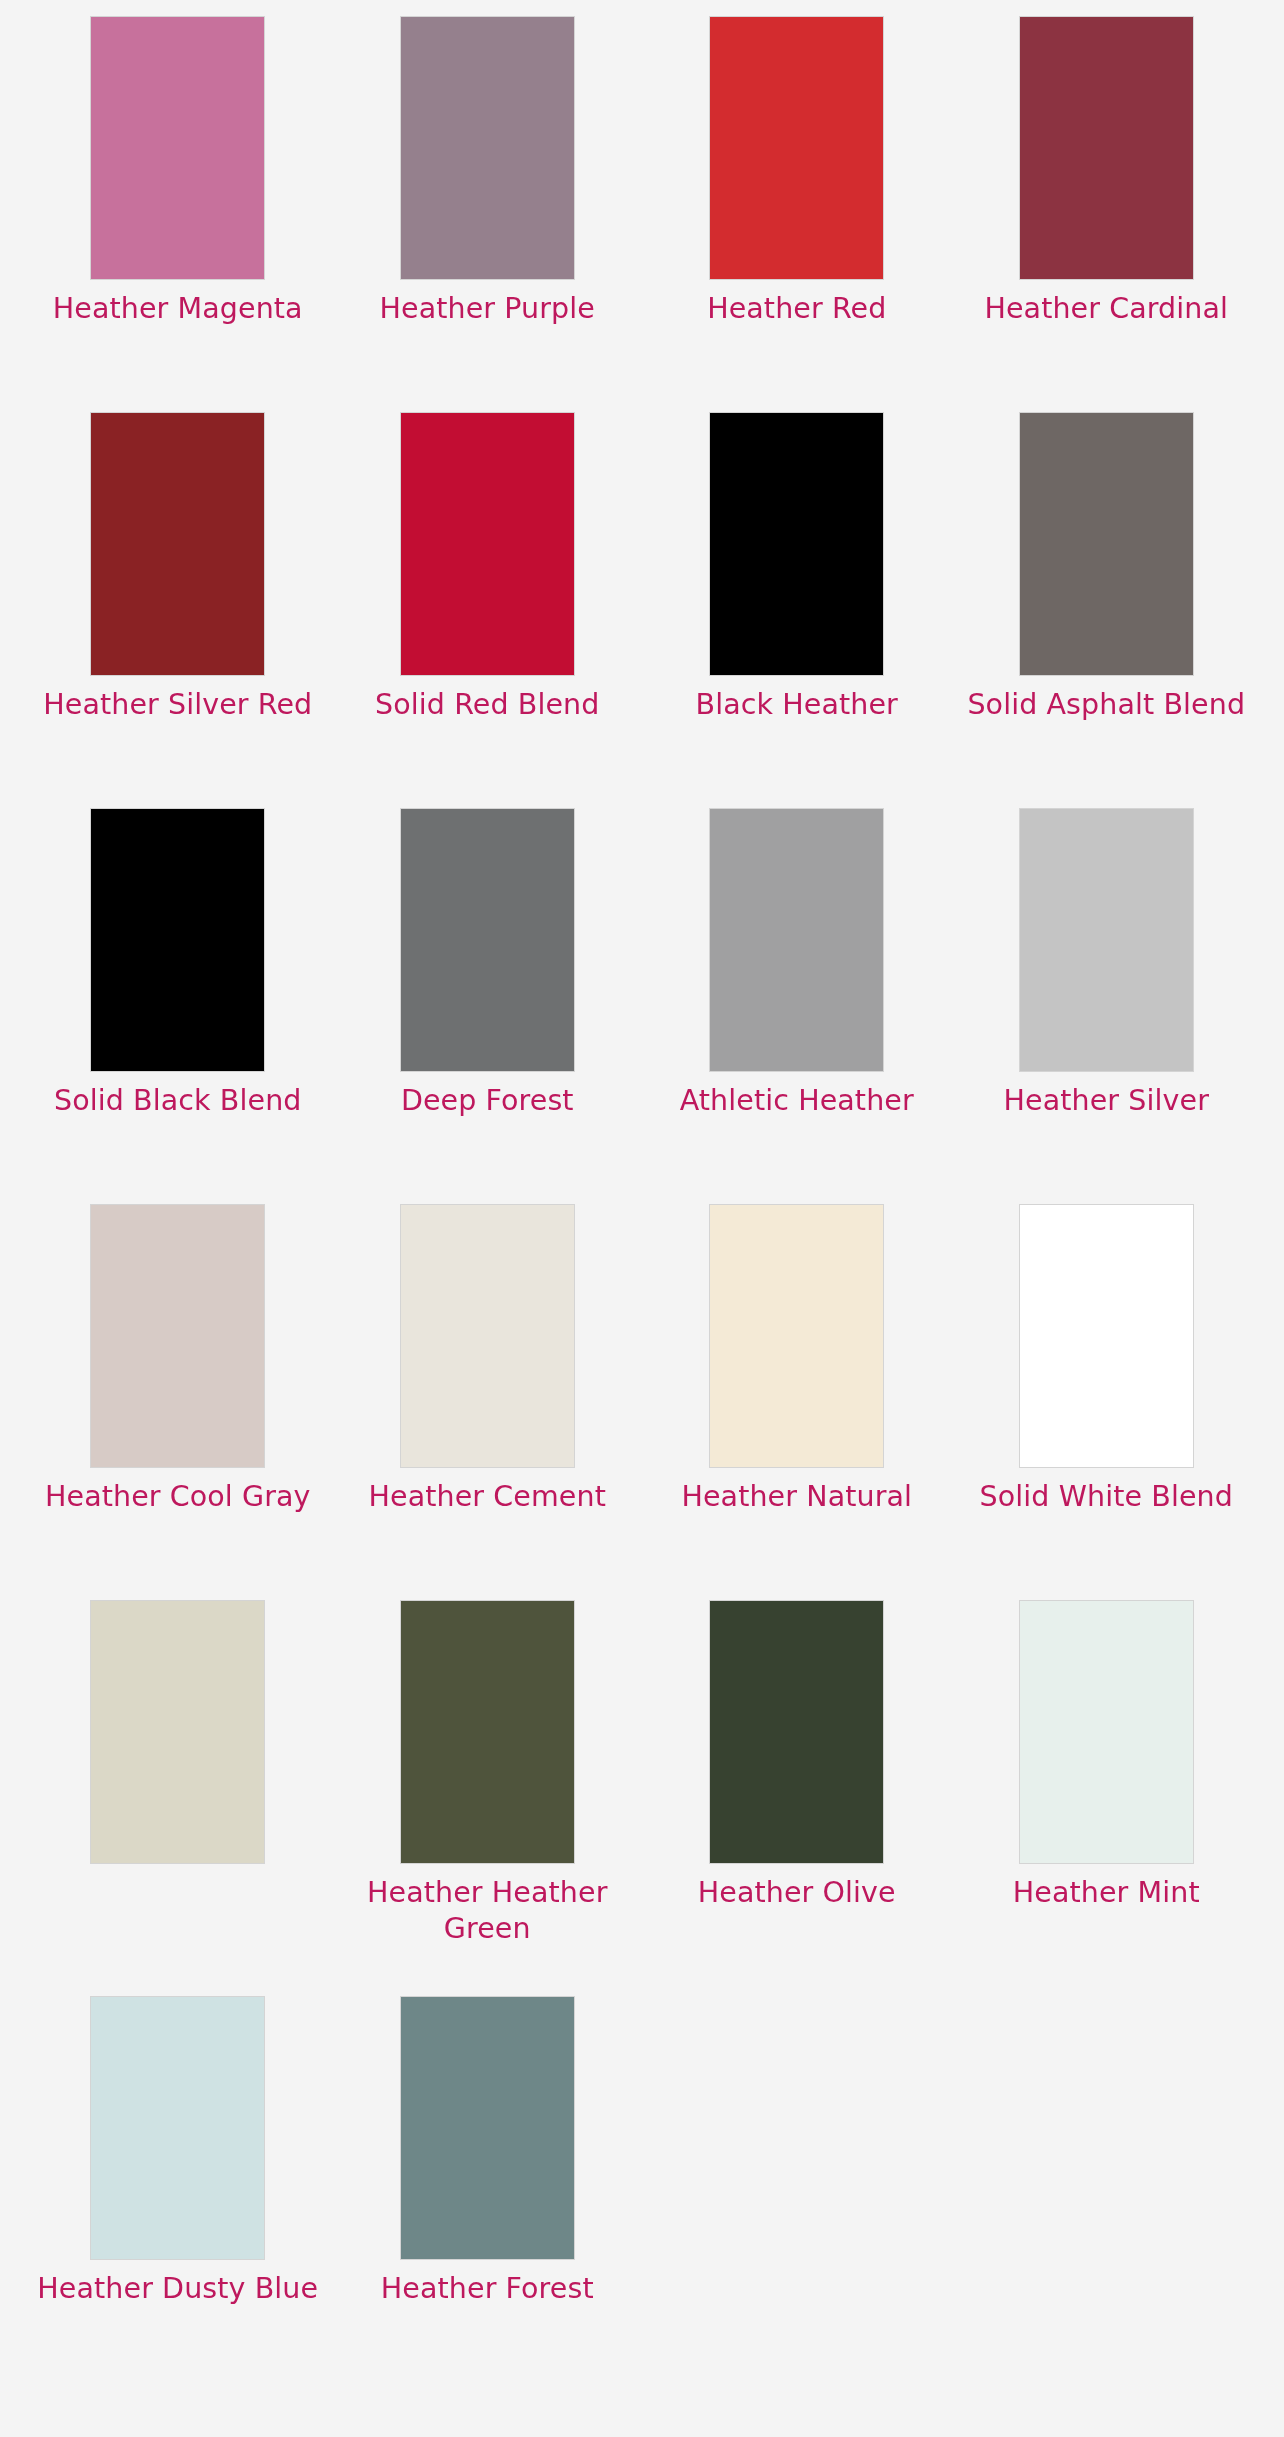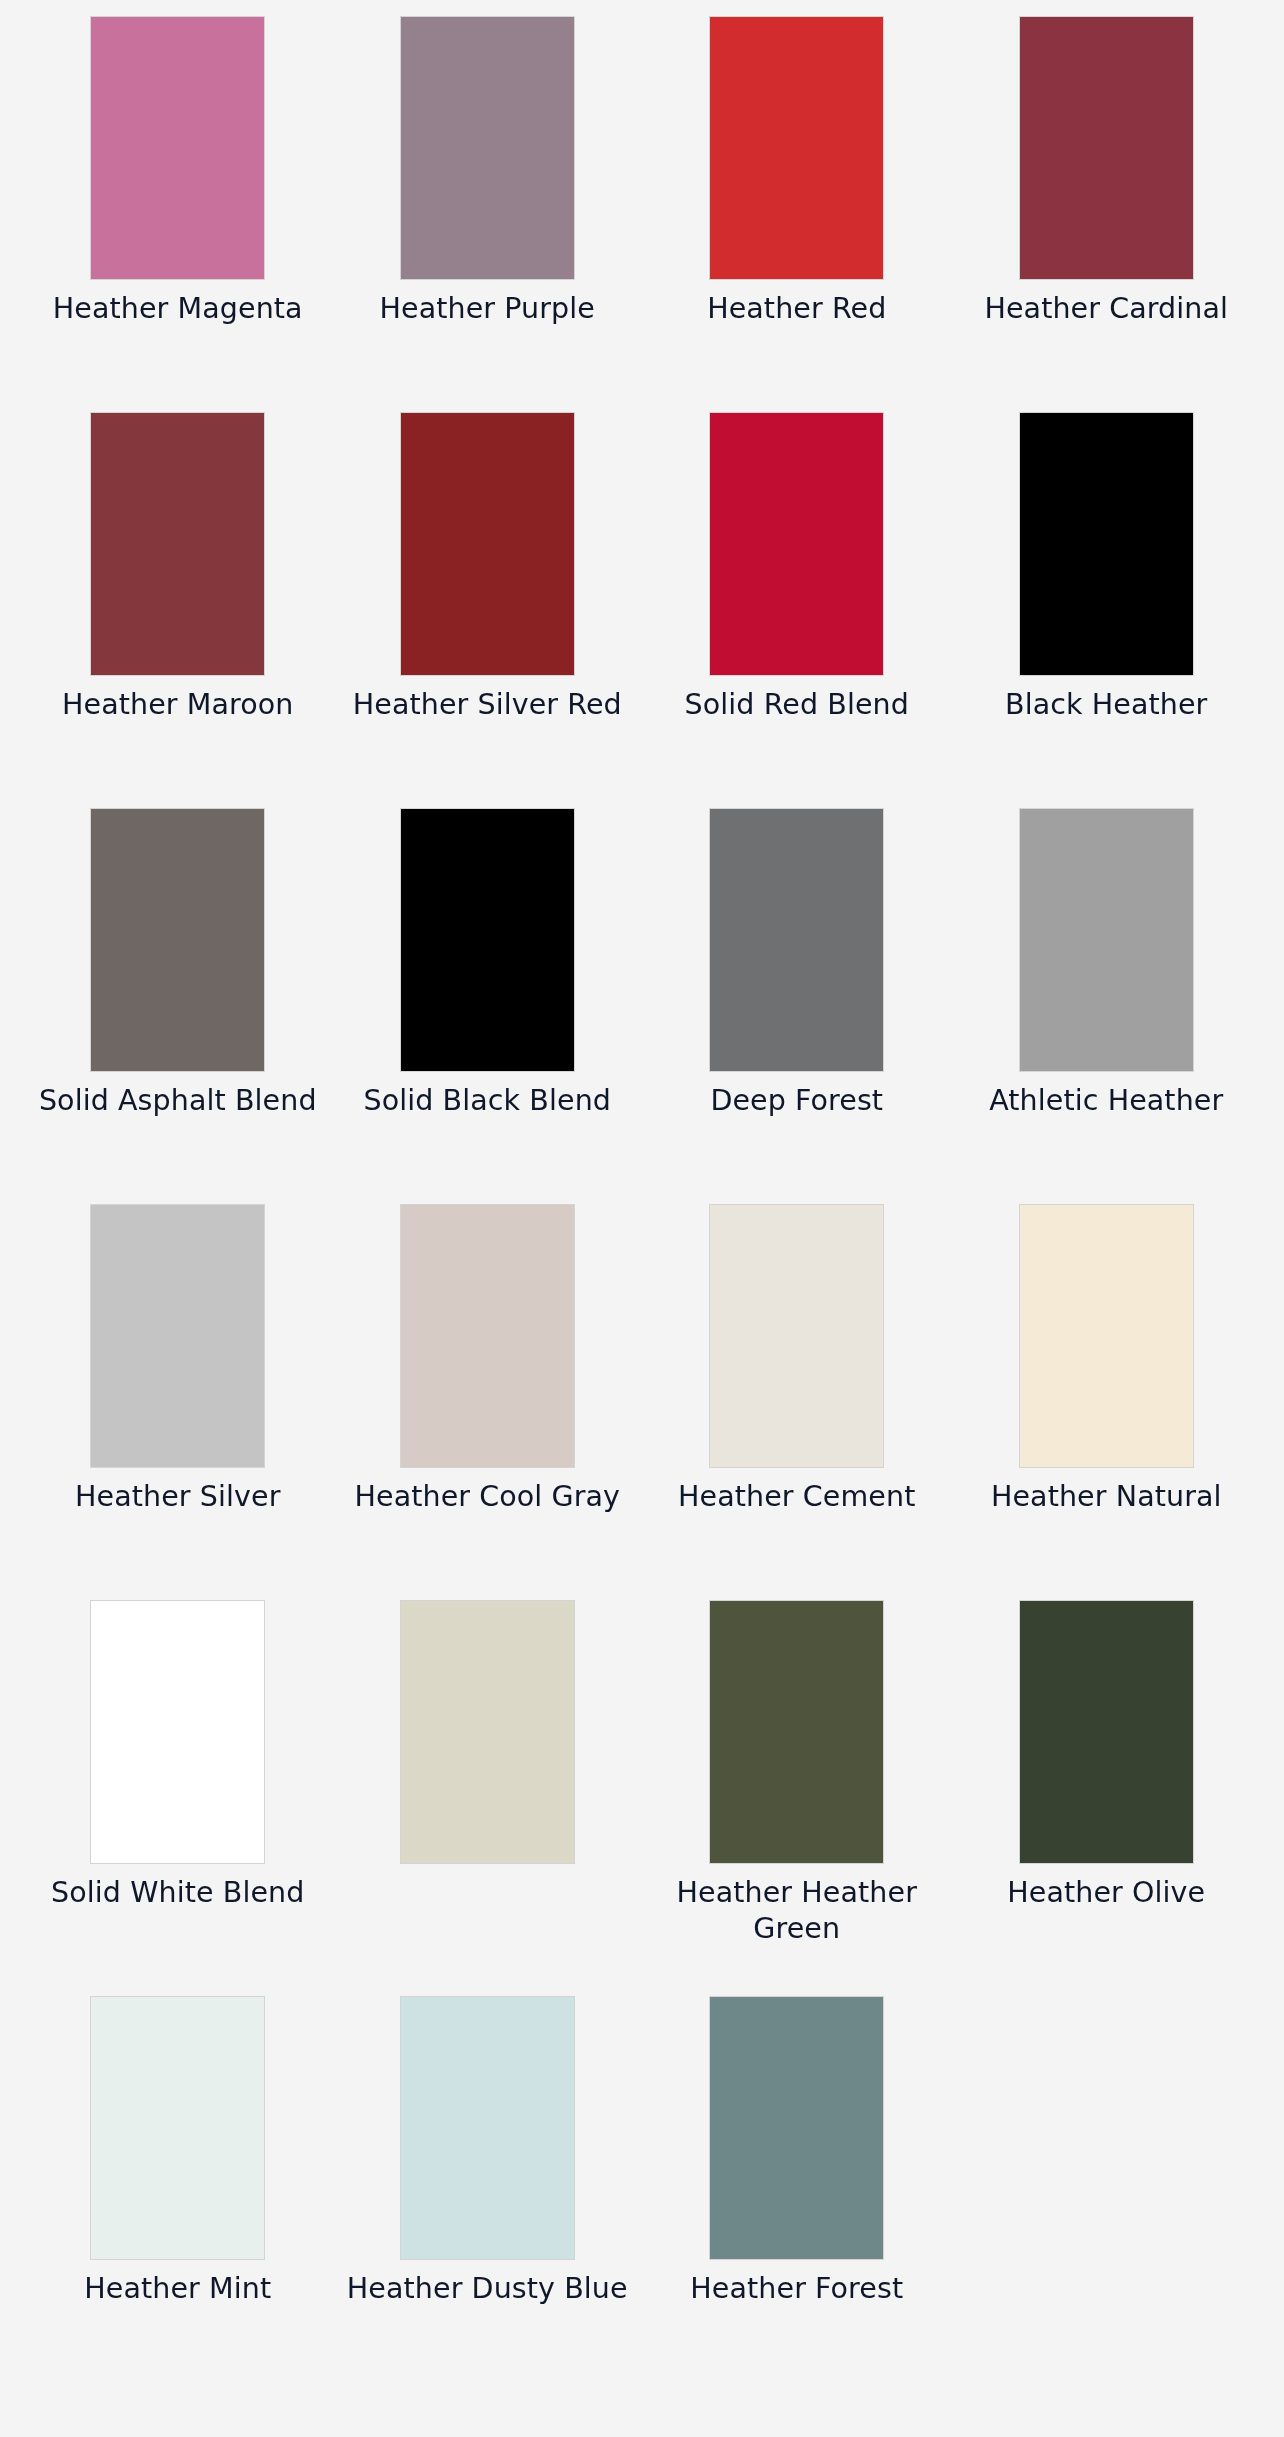--- a/index.html
+++ b/index.html
@@ -39,21 +39,21 @@
     border: 1px solid rgba(0, 0, 0, 0.13);
     background-clip: padding-box;
   }
 
   .swatch-label {
     margin-top: 11px;
     width: 100%;
     text-align: center;
     font-size: 28.5px;
     line-height: 1.28;
-    color: #0f172a;
+    color: #be185d;
     font-weight: 400;
     letter-spacing: 0.1px;
     word-wrap: break-word;
   }
 </style>
 </head>
 <body>
 
 <main id="swatch-grid">
     <div class="swatch-cell">
@@ -64,24 +64,20 @@
       <div class="swatch-tile" title="Heather Purple" style="background-color: rgb(149, 128, 141);"></div>
       <div class="swatch-label">Heather Purple</div>
     </div>
     <div class="swatch-cell">
       <div class="swatch-tile" title="Heather Red" style="background-color: rgb(211, 44, 47);"></div>
       <div class="swatch-label">Heather Red</div>
     </div>
     <div class="swatch-cell">
       <div class="swatch-tile" title="Heather Cardinal" style="background-color: rgb(140, 51, 65);"></div>
       <div class="swatch-label">Heather Cardinal</div>
-    </div>
-    <div class="swatch-cell">
-      <div class="swatch-tile" title="Heather Maroon" style="background-color: rgb(133, 55, 62);"></div>
-      <div class="swatch-label">Heather Maroon</div>
     </div>
     <div class="swatch-cell">
       <div class="swatch-tile" title="Heather Canvas Red" style="background-color: rgb(138, 34, 36);"></div>
       <div class="swatch-label">Heather Silver Red</div>
     </div>
     <div class="swatch-cell">
       <div class="swatch-tile" title="Solid Red Blend" style="background-color: rgb(194, 13, 51);"></div>
       <div class="swatch-label">Solid Red Blend</div>
     </div>
     <div class="swatch-cell">

